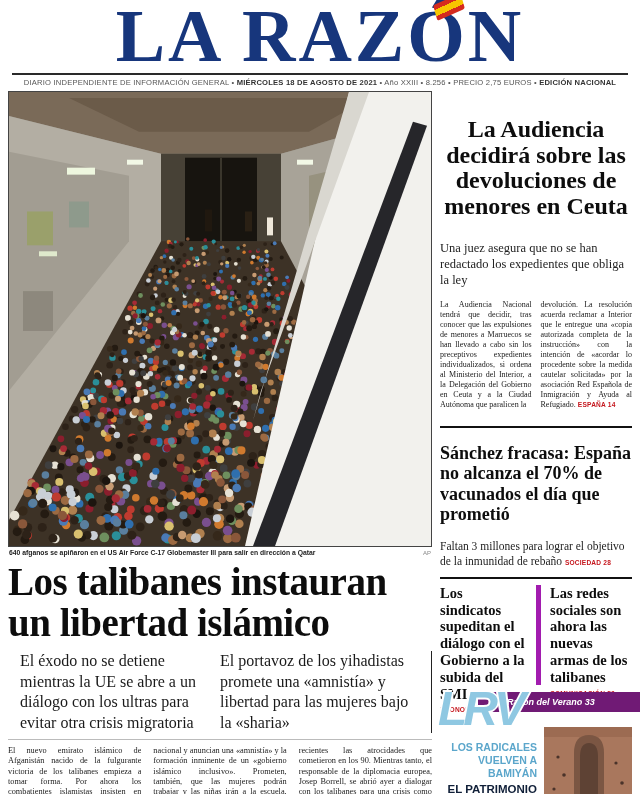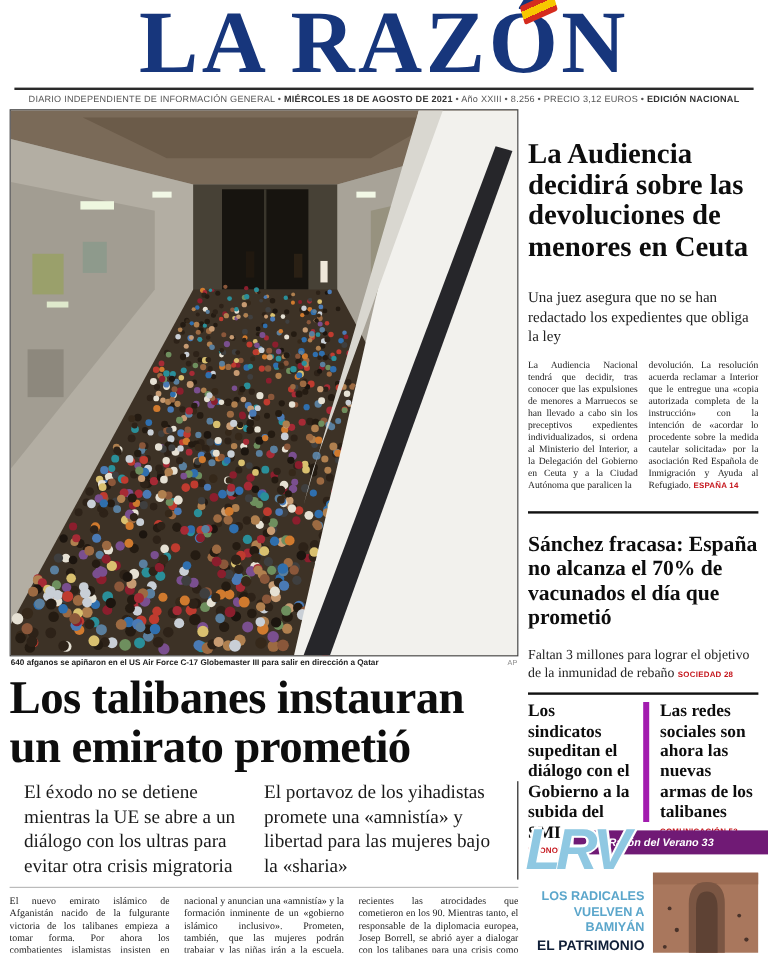--- a/index.html
+++ b/index.html
@@ -42,21 +42,21 @@
   .subhead.l{padding-right:12px;border-right:1px solid #222;}
   .subhead.r{padding-left:12px;}
   .thin-rule{border:0;border-top:1px solid #bbb;margin:4px 0 6px 0;}
   .body-cols{display:flex;gap:12px;}
   .body-col{flex:1;font-size:8.3px;line-height:1.24;text-align:justify;
       color:#1a1a1a;height:62px;overflow:hidden;}
   .tag{font-family:"Liberation Sans",sans-serif;font-weight:bold;
       color:#c5161d;font-size:6.6px;letter-spacing:.2px;}
 
   
-  .s1-headline{font-weight:bold;font-size:24px;line-height:1.07;color:#0d0d0d;}
+  .s1-headline{font-weight:bold;font-size:24px;line-height:1.07;color:#0d0d0d;text-align:center;}
   .s1-subhead{font-size:12.5px;line-height:1.3;color:#222;margin:7px 0 8px 0;}
   .r-body{display:flex;gap:9px;height:118px;overflow:hidden;margin-top:12px;}
   .r-body-col{flex:1;font-size:8px;line-height:1.25;text-align:justify;color:#1a1a1a;}
   .black-rule{border:0;border-top:2px solid #111;margin:8px 0 6px 0;}
   .s2-headline{font-weight:bold;font-size:18px;line-height:1.12;color:#0d0d0d;}
   .s2-subhead{font-size:11.5px;line-height:1.3;color:#222;margin:5px 0 0 0;}
 
   .briefs{display:flex;margin-top:4px;height:100px;}
   .brief{width:50%;box-sizing:border-box;}
   .brief.b2{border-left:5px solid #a21caf;padding-left:9px;}
@@ -89,21 +89,21 @@
 
 <div class="page">
 
   <div class="header">
     <div class="masthead">
       <div class="masthead-title">LA RAZÓN</div>
       <div class="flag-accent"></div>
     </div>
     <hr class="head-rule">
     <div class="dateline">
-      <span>DIARIO INDEPENDIENTE DE INFORMACIÓN GENERAL • </span><b>MIÉRCOLES 18 DE AGOSTO DE 2021</b><span> • Año XXIII • 8.256 • PRECIO 3,12 EUROS • </span><b>EDICIÓN NACIONAL</b>
+      <span>DIARIO INDEPENDIENTE DE INFORMACIÓN GENERAL • </span><b>MIÉRCOLES 18 DE AGOSTO DE 2021</b><span> • Año XXIII • 8.256 • PRECIO 2,75 EUROS • </span><b>EDICIÓN NACIONAL</b>
     </div>
   </div>
 
   <div class="cols">
 
     <div class="left-col">
 
       <div class="photo-box">
         <svg viewBox="0 0 422 456" preserveAspectRatio="none">
           <rect x="0" y="0" width="422" height="456" fill="#8f8a80"></rect>
@@ -1444,21 +1444,21 @@
           <polygon points="404,30 418,34 266,456 244,456" fill="#26262a"></polygon>
           <polygon points="340,0 360,0 252,300 244,330" fill="#d9d7d0"></polygon>
         </svg>
       </div>
 
       <div class="caption-row">
         <span class="caption">640 afganos se apiñaron en el US Air Force C-17 Globemaster III para salir en dirección a Qatar</span>
         <span class="credit">AP</span>
       </div>
 
-      <h1 class="main-headline">Los talibanes instauran un emirato prometió</h1>
+      <h1 class="main-headline">Los talibanes instauran un libertad islámico</h1>
 
       <div class="subheads">
         <div class="subhead r">El éxodo no se detiene mientras la UE se abre a un diálogo con los ultras para evitar otra crisis migratoria</div>
         <div class="subhead l">El portavoz de los yihadistas promete una «amnistía» y libertad para las mujeres bajo la «sharia»</div>
       </div>
 
       <hr class="thin-rule">
 
       <div class="body-cols">
         <div class="body-col">El nuevo emirato islámico de Afganistán nacido de la fulgurante victoria de los talibanes empieza a tomar forma. Por ahora los combatientes islamistas insisten en llamar a la calma a la población civil y a la comunidad inter-</div>

